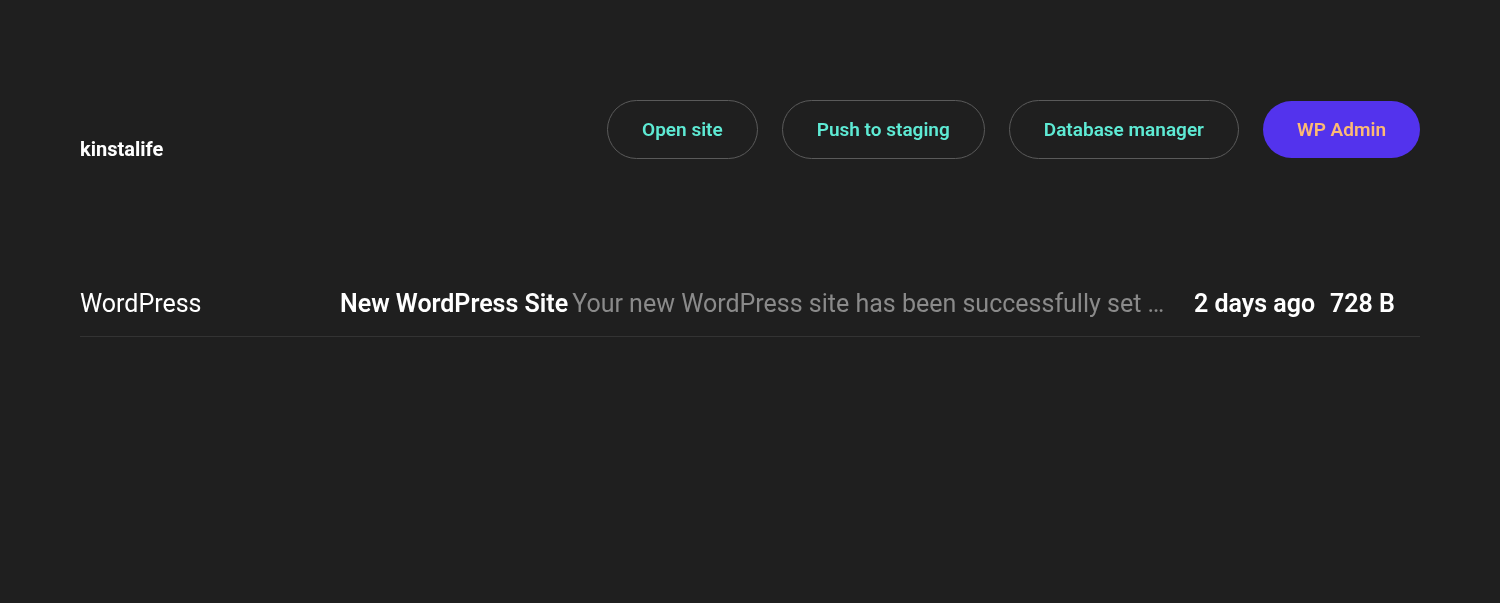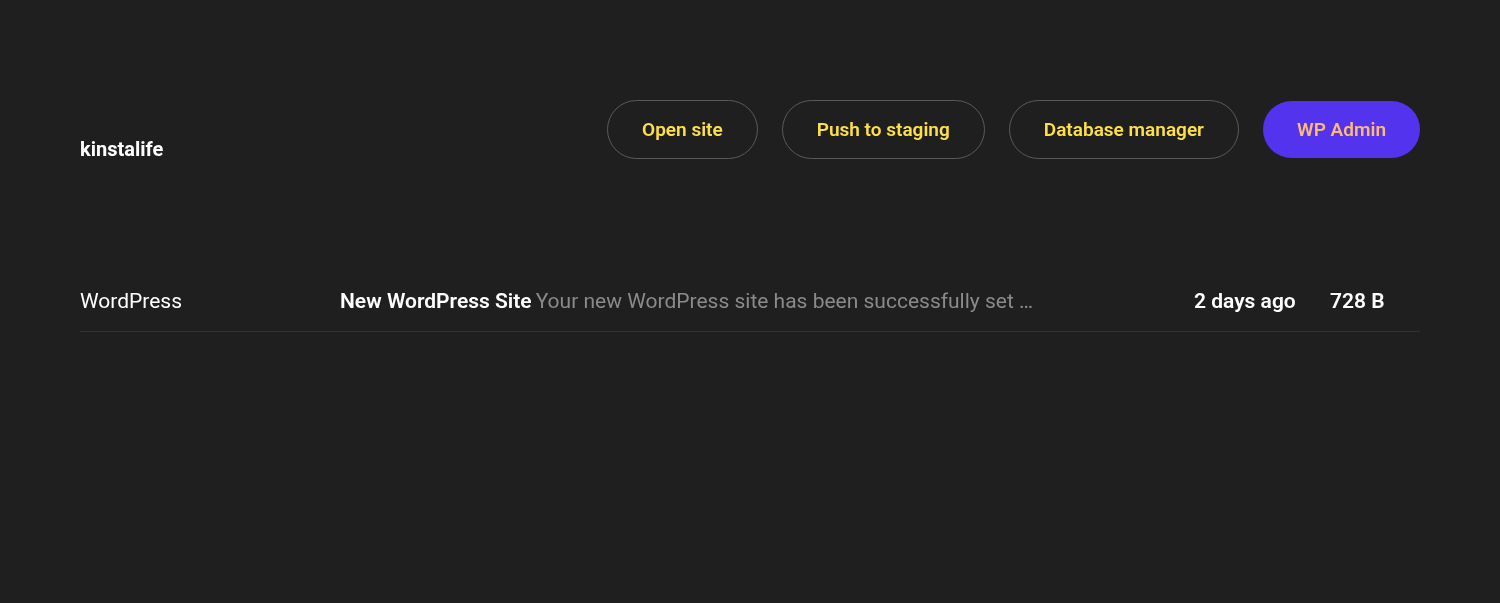--- a/index.html
+++ b/index.html
@@ -51,36 +51,36 @@
       padding: 17px 34px;
       font-size: 19px;
       font-weight: 600;
       cursor: pointer;
       border: none;
       font-family: inherit;
       white-space: nowrap;
     }
     .btn-outline {
       background-color: transparent;
-      color: #fde047;
+      color: #5eead4;
       border: 1px solid #5a5a5a;
     }
     .btn-primary {
       background-color: #5333ed;
       color: #fdba74;
     }
     .email-list {
       width: 100%;
     }
     .email-row {
       display: flex;
       align-items: center;
       padding: 18px 0;
       border-bottom: 1px solid #333333;
-      font-size: 21px;
+      font-size: 25px;
       cursor: pointer;
     }
     .email-sender {
       width: 260px;
       color: #ffffff;
       font-weight: 400;
       flex-shrink: 0;
     }
     .email-content {
       flex: 1;

